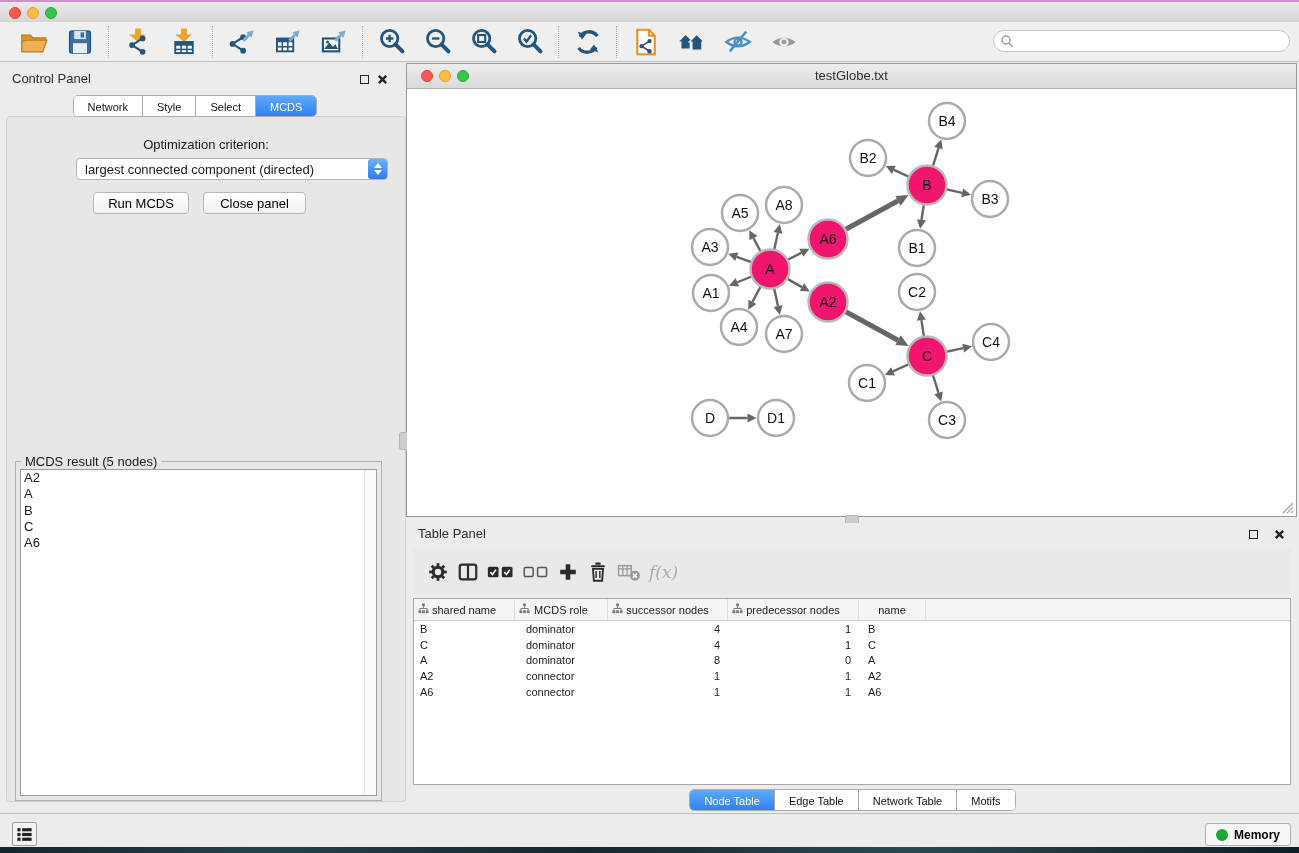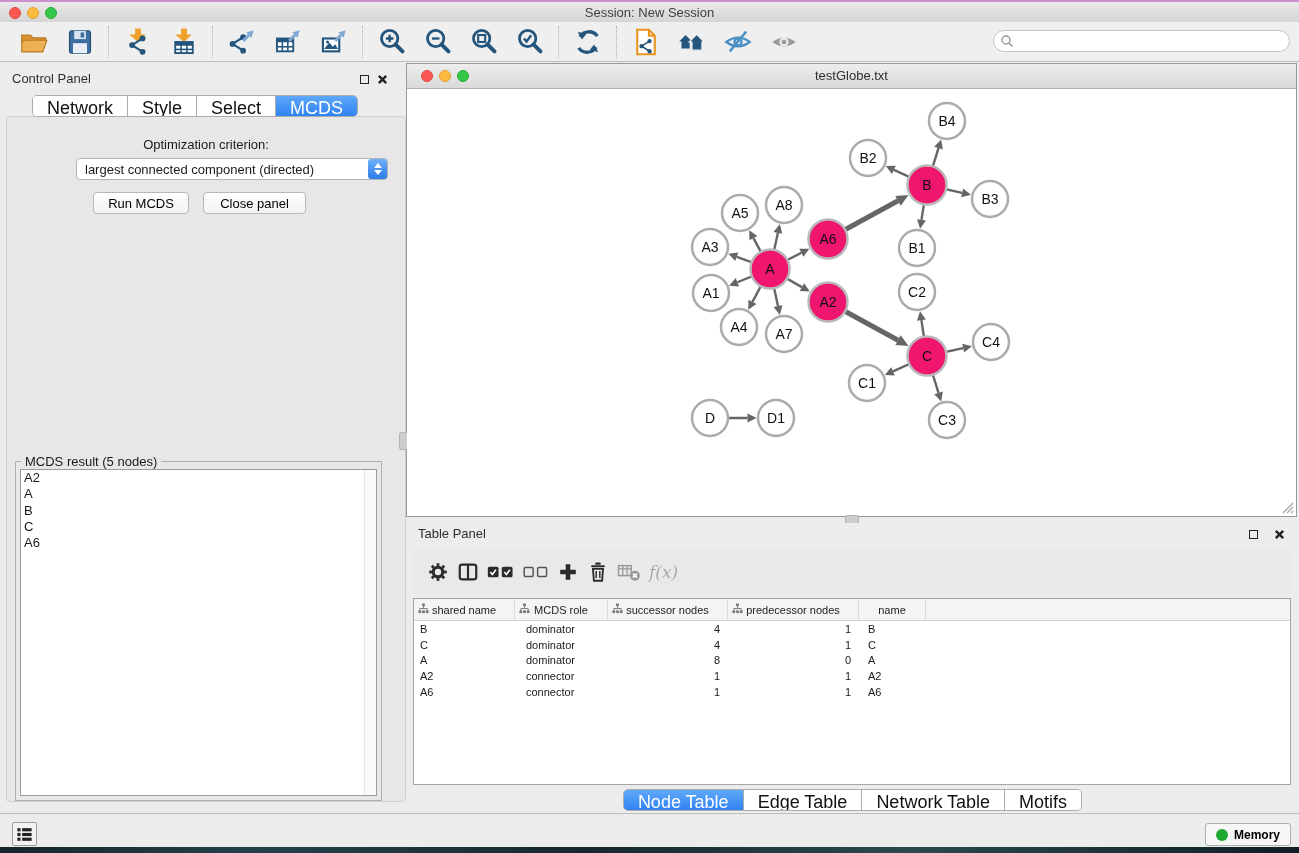--- a/index.html
+++ b/index.html
@@ -31,21 +31,21 @@
   
   .panel-title{font-size:13px;color:#2e2e2e;}
   .panel-btn{background:none;border:none;padding:0;cursor:pointer;display:flex;align-items:center;justify-content:center;width:16px;height:14px;}
   .float-glyph{display:inline-block;width:9px;height:9px;border:1.5px solid #222;box-sizing:border-box;}
   
   .cp-header{left:0;top:63px;width:390px;height:30px;}
   .cp-header .panel-title{position:absolute;left:12px;top:8px;}
   .cp-float{position:absolute;left:356px;top:9px;}
   .cp-close{position:absolute;left:374px;top:9px;}
   .seg-tabs{display:flex;background:#fff;border:1px solid #ababab;border-radius:5px;overflow:hidden;height:22px;box-sizing:border-box;}
-  .seg{font-size:18px;padding:2px 14px 0;background:#fff;border:none;border-left:1px solid #ababab;cursor:pointer;
+  .seg{font-size:11px;padding:2px 14px 0;background:#fff;border:none;border-left:1px solid #ababab;cursor:pointer;
        color:#111;font-family:"Liberation Sans",sans-serif;}
   .seg:first-child{border-left:none;}
   .seg.sel{background:linear-gradient(#5fa9f9,#2f82f3);color:#fff;}
   .cp-tabs{left:0;top:95px;width:390px;display:flex;justify-content:center;z-index:3;}
   .cp-body{left:6px;top:116px;width:400px;height:686px;background:#e7e7e7;border:1px solid #cfcfcf;border-radius:4px;box-sizing:border-box;}
   .crit-label{position:absolute;left:0;right:0;top:20px;text-align:center;font-size:13px;}
   .dropdown{position:absolute;left:37px;top:41px;width:312px;height:22px;background:#fff;border:1px solid #b4b4b4;
      border-radius:4px;box-sizing:border-box;display:flex;align-items:center;cursor:pointer;margin-left:32px;}
   .dropdown .dd-text{flex:1;font-size:13px;padding-left:8px;white-space:nowrap;overflow:hidden;}
   .dd-step{width:19px;height:20px;border-radius:3px;background:linear-gradient(#6fb0f8,#2c7ce8);
@@ -97,21 +97,20 @@
 </head>
 <body>
 
 <div class="screen">
   <div class="abs desk-top"></div>
 
   <div class="abs titlebar">
     <span class="tl red"></span>
     <span class="tl yel"></span>
     <span class="tl grn"></span>
-    <div class="tb-title">Session: New Session</div>
   </div>
 
   <div class="abs toolbar" id="main-toolbar">
     <div class="tb-group">
         <button class="tb-btn">
           <svg width="28" height="28" viewBox="0 0 24 24">
             <path d="M1.5 6 h7.5 l2 2.5 h11 v4 H1.5 z" fill="#d8932f" stroke="#b97a1f"></path>
    <path d="M4.5 10.5 H23 L19.5 20.5 H1.5 L1.5 12 z" fill="#eeb054" stroke="#b97a1f"></path>
           </svg>
         </button>

